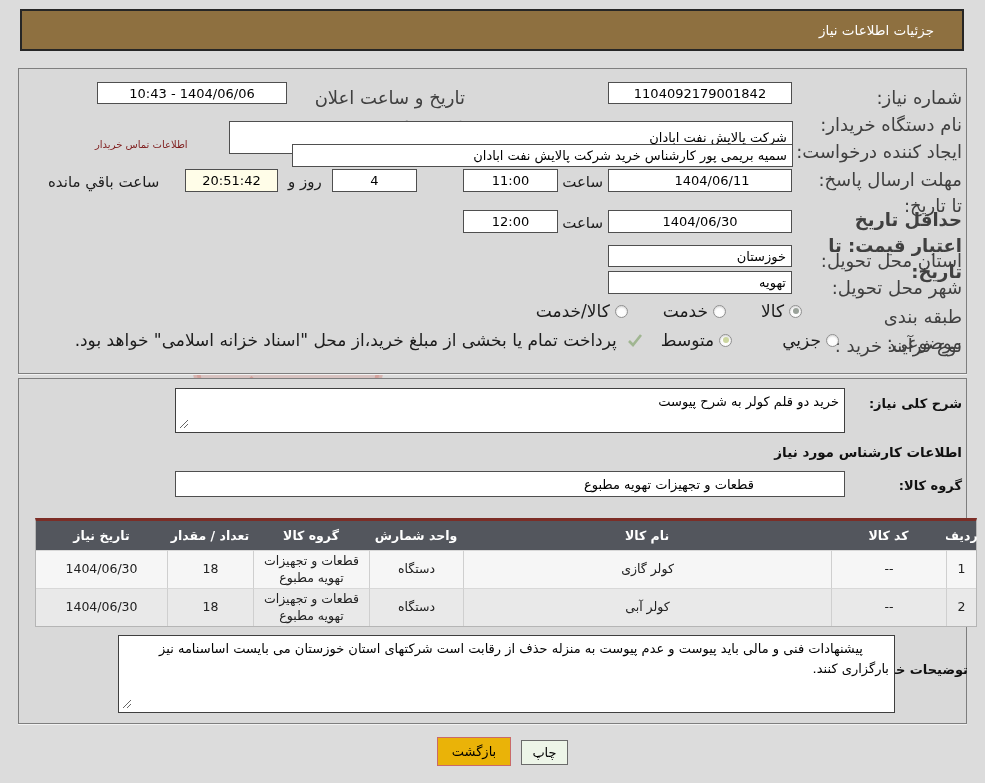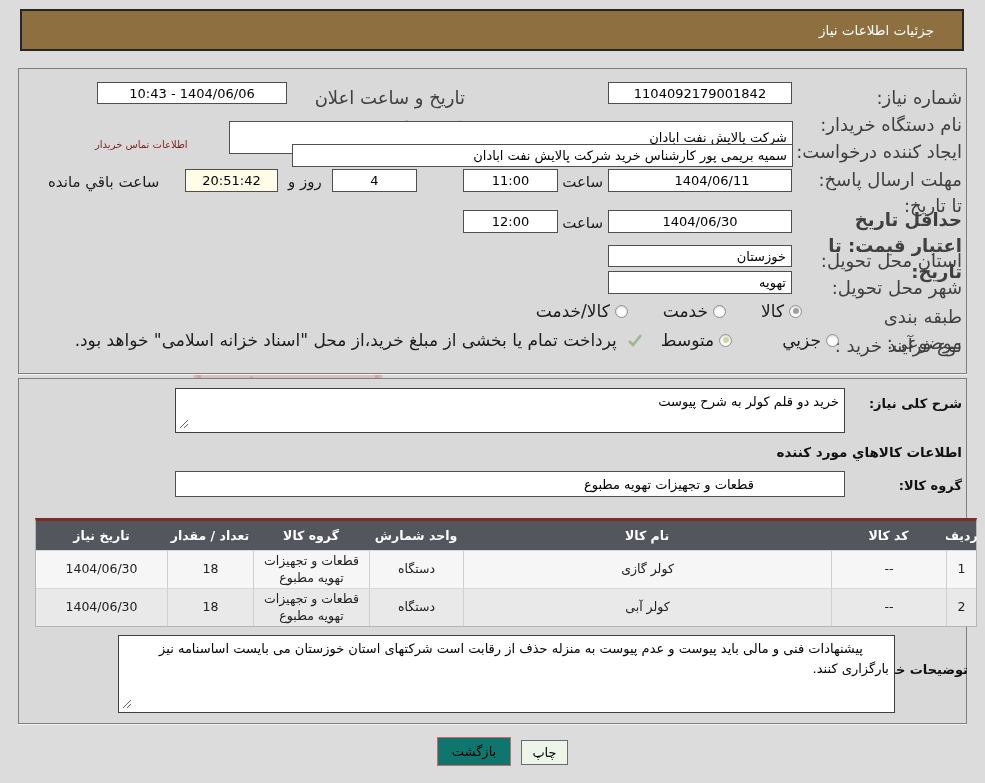--- a/index.html
+++ b/index.html
@@ -38,21 +38,21 @@
     box-sizing:content-box;background:#f7f7f7;}
   .trow{display:grid;grid-template-columns:30px 115px 368px 94px 116px 86px 131px;direction:rtl;}
   .hcell{background:#53565d;color:#fff;font-weight:bold;font-size:12.5px;height:29px;display:flex;align-items:center;justify-content:center;}
   .bcell{font-size:12.5px;color:#222;min-height:38px;display:flex;align-items:center;justify-content:center;text-align:center;
     border-left:1px solid #cfcfcf;border-top:1px solid #d8d8d8;padding:1px 2px;box-sizing:border-box;line-height:1.3;}
   .trow .bcell:last-child,.trow .hcell:last-child{border-left:none;}
   .r-even .bcell{background:#f6f6f6;}
   .r-odd .bcell{background:#e9e9e9;}
   
   .btn{position:absolute;font-size:13px;display:flex;align-items:center;justify-content:center;cursor:pointer;box-sizing:border-box;}
-  #btn-back{left:437px;top:737px;width:74px;height:29px;background:#0f766e;border:1px solid #c96a6a;}
+  #btn-back{left:437px;top:737px;width:74px;height:29px;background:#eab308;border:1px solid #c96a6a;}
   #btn-print{left:521px;top:740px;width:47px;height:25px;background:#edf5e8;border:1px solid #6b6b6b;}
   
   #watermark{left:0;top:0;width:985px;height:783px;pointer-events:none;z-index:1;}
   #wm-text{position:absolute;left:325px;top:258px;font-size:74px;font-weight:bold;color:rgba(125,125,125,0.30);
     letter-spacing:-2px;direction:ltr;white-space:nowrap;}
   .content{z-index:2;}
   #check-note{display:inline-flex;margin:0 4px 0 8px;}
   .rowflex{position:absolute;display:flex;align-items:center;direction:rtl;}
 </style>
 </head>
@@ -133,21 +133,21 @@
   <div class="abs content panel" id="bottom-panel"></div>
 
   <div class="blabel content" style="right:23px;top:396px;width:120px;">شرح کلی نیاز:</div>
   <div class="tarea content" style="left:175px;top:388px;width:670px;height:45px;">
     <span>خرید دو قلم کولر به شرح پیوست</span>
     <svg class="grip" width="10" height="10">
       <path d="M9 1 L1 9 M9 5 L5 9" stroke="#666" stroke-width="1" fill="none"></path>
     </svg>
   </div>
 
-  <div class="blabel content" style="right:23px;top:444px;width:250px;font-size:13.5px;">اطلاعات کالاهاي مورد کننده</div>
+  <div class="blabel content" style="right:23px;top:444px;width:250px;font-size:13.5px;">اطلاعات کارشناس مورد نیاز</div>
 
   <div class="blabel content" style="right:23px;top:478px;width:100px;">گروه کالا:</div>
   <div class="ibox content" style="left:175px;top:471px;width:670px;height:26px;justify-content:flex-start;padding-right:90px;">قطعات و تجهیزات تهویه مطبوع</div>
 
   <div id="goods-table" class="content">
     <div class="trow">
       <div class="hcell">ردیف</div>
       <div class="hcell">کد کالا</div>
       <div class="hcell">نام کالا</div>
       <div class="hcell">واحد شمارش</div>

